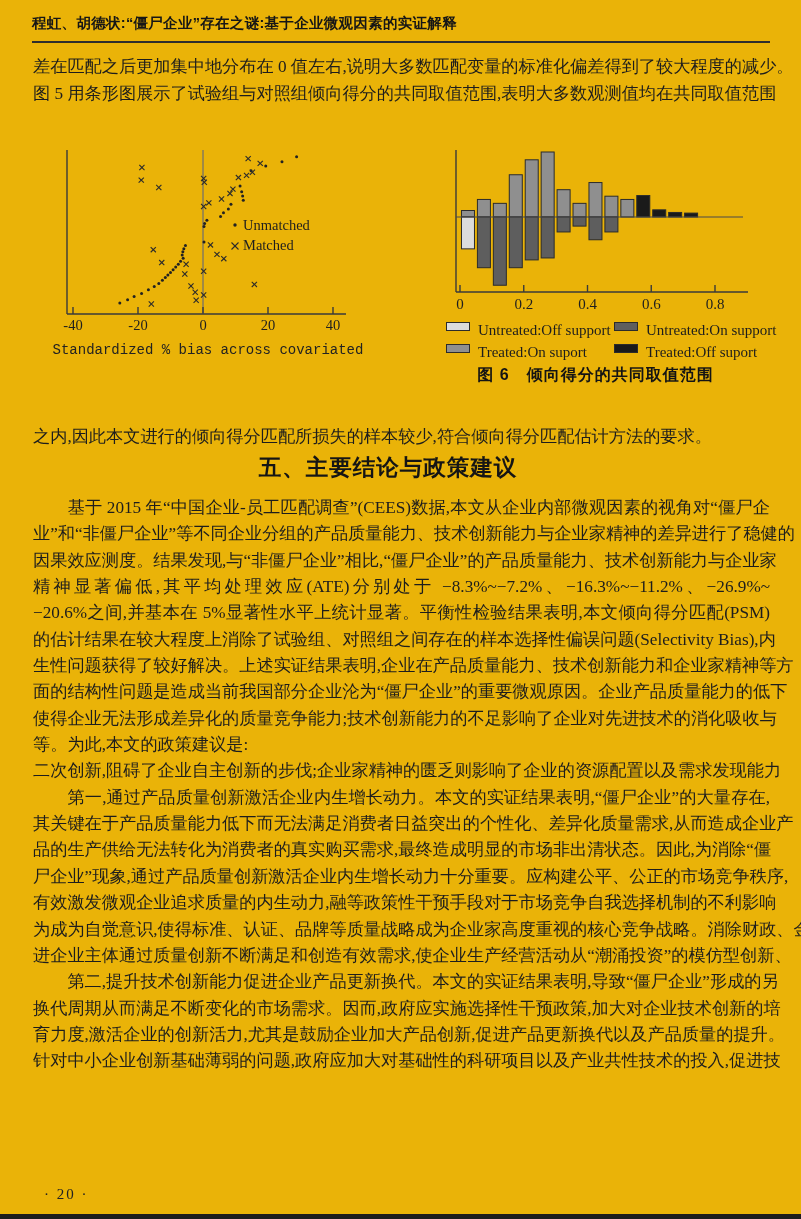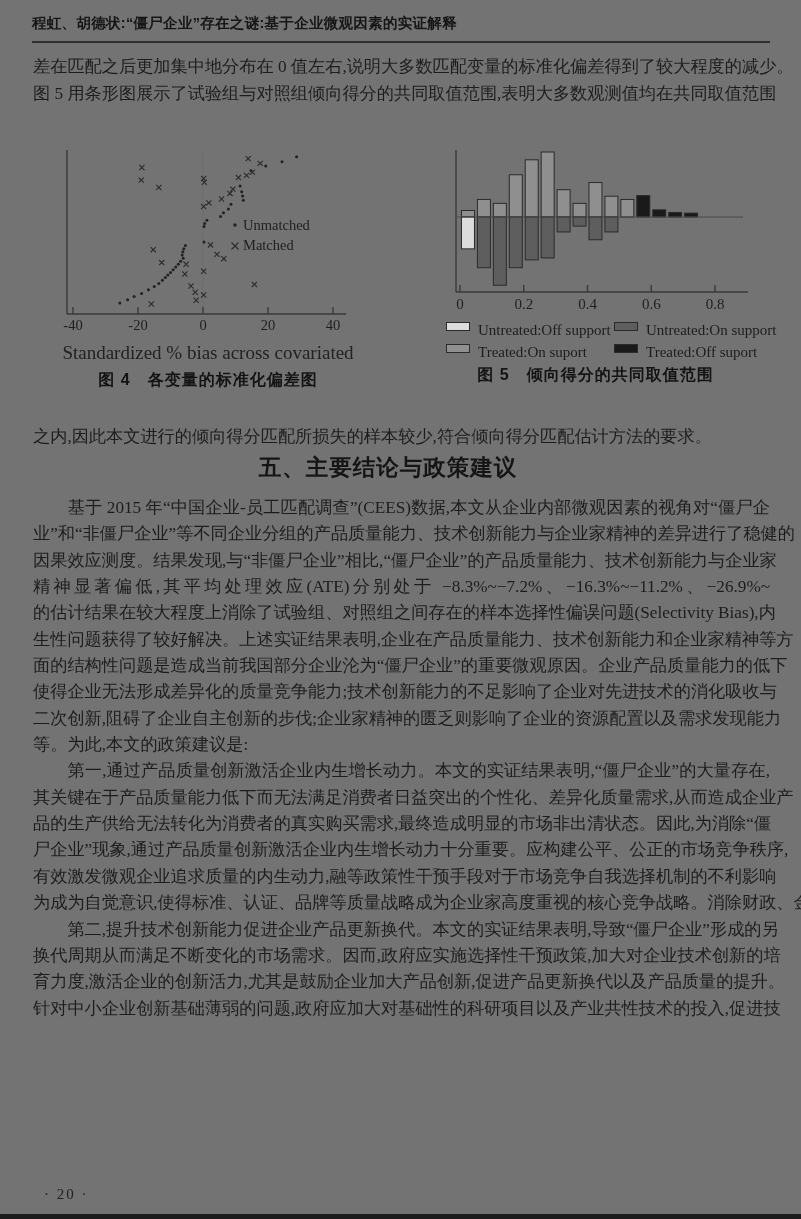--- a/index.html
+++ b/index.html
@@ -1,17 +1,17 @@
 <!DOCTYPE html>
 <html><head>
 <meta charset="utf-8">
 <style>
   html,body{margin:0;padding:0;background:#e8e8e8;}
   .page{
-    position:relative;width:801px;height:1219px;background:#737373;
+    position:relative;width:801px;height:1219px;background:#eab308;
     margin:0 auto;overflow:hidden;
     font-family:"Liberation Serif","DejaVu Serif",serif;color:#1c1c1c;
   }
   .running-head{
     position:absolute;left:32px;top:14px;width:740px;
     font-family:"Liberation Sans","DejaVu Sans",sans-serif;
     font-weight:700;font-size:14.5px;color:#161616;letter-spacing:.3px;
   }
   .head-rule{position:absolute;left:32px;top:41px;width:738px;height:2px;background:#2e2e2e;}
   .textblock{position:absolute;left:33px;width:737px;font-size:17.2px;color:#1d1d1d;}
@@ -22,22 +22,22 @@
   .tline-last{text-align-last:left;}
   .section-heading{
     position:absolute;left:0;top:452px;width:776px;text-align:center;
     font-family:"Liberation Sans","DejaVu Sans",sans-serif;
     font-weight:700;font-size:22.5px;color:#151515;letter-spacing:1px;
   }
   .figure{position:absolute;top:146px;}
   .fig4{left:28px;width:360px;}
   .fig5{left:398px;width:395px;}
   .fig-xlabel{
-    width:100%;text-align:center;font-size:19px;color:#222;
-    font-family:Liberation Serif, serif;margin-top:2px;
+    width:100%;text-align:center;font-size:14px;color:#222;
+    font-family:Liberation Mono, monospace;margin-top:2px;
   }
   .fig-caption{
     width:100%;text-align:center;margin-top:6px;
     font-family:"Liberation Sans","DejaVu Sans",sans-serif;
     font-weight:700;font-size:16px;color:#141414;letter-spacing:1px;
   }
   .fig5 .fig-caption{margin-top:4px;}
   .fig5-legend{
     margin:4px 0 0 48px;display:grid;grid-template-columns:168px 180px;
     grid-row-gap:5px;font-size:15px;color:#1d1d1d;
@@ -178,21 +178,20 @@
           <circle cx="207" cy="79" r="1.7" fill="#222"></circle>
           <text x="215" y="84" font-size="14.5" fill="#1f1f1f">Unmatched</text>
           <g>
             <line x1="203.5" y1="96.5" x2="210.5" y2="103.5" stroke="#2b2b2b" stroke-width="1.1"></line>
             <line x1="203.5" y1="103.5" x2="210.5" y2="96.5" stroke="#2b2b2b" stroke-width="1.1"></line>
           </g>
           <text x="215" y="104" font-size="14.5" fill="#1f1f1f">Matched</text>
         </g>
       </svg>
     <div class="fig-xlabel">Standardized % bias across covariated</div>
-    <div class="fig-caption">图 4　各变量的标准化偏差图</div>
   </div>
 
   <div class="figure fig5">
     <svg id="fig5svg" width="395" height="168" viewBox="0 0 395 168">
         <g>
           <rect x="63.46875" width="13" y="64.5" height="6.5" fill="#8f8f8f" stroke="#2b2b2b" stroke-width="1"></rect>
           <rect x="79.40625" width="13" y="53.45" height="17.55" fill="#8f8f8f" stroke="#2b2b2b" stroke-width="1"></rect>
           <rect x="95.34375" width="13" y="57.35" height="13.65" fill="#8f8f8f" stroke="#2b2b2b" stroke-width="1"></rect>
           <rect x="111.28125" width="13" y="28.75" height="42.25" fill="#8f8f8f" stroke="#2b2b2b" stroke-width="1"></rect>
           <rect x="127.21875" width="13" y="13.799999999999997" height="57.2" fill="#8f8f8f" stroke="#2b2b2b" stroke-width="1"></rect>
@@ -244,49 +243,51 @@
         </div>
         <div class="legend-item">
           <span class="legend-swatch" style="background: rgb(143, 143, 143);"></span>
           <span>Treated:On suport</span>
         </div>
         <div class="legend-item">
           <span class="legend-swatch" style="background: rgb(26, 26, 26);"></span>
           <span>Treated:Off suport</span>
         </div>
       </div>
-    <div class="fig-caption">图 5　倾向得分的共同取值范围</div>
+    <div class="fig-caption">图 6　倾向得分的共同取值范围</div>
   </div>
 
   <div class="textblock afterfig">
       <div class="tline tline-last">之内,因此本文进行的倾向得分匹配所损失的样本较少,符合倾向得分匹配估计方法的要求。</div>
     </div>
 
   <div class="section-heading">五、主要结论与政策建议</div>
 
   <div class="textblock bodytext">
     <div>
         <div class="tline">　　基于 2015 年“中国企业-员工匹配调查”(CEES)数据,本文从企业内部微观因素的视角对“僵尸企</div>
         <div class="tline">业”和“非僵尸企业”等不同企业分组的产品质量能力、技术创新能力与企业家精神的差异进行了稳健的</div>
         <div class="tline">因果效应测度。结果发现,与“非僵尸企业”相比,“僵尸企业”的产品质量能力、技术创新能力与企业家</div>
         <div class="tline">精神显著偏低,其平均处理效应(ATE)分别处于 −8.3%~−7.2%、−16.3%~−11.2%、−26.9%~</div>
+        <div class="tline">−20.6%之间,并基本在 5%显著性水平上统计显著。平衡性检验结果表明,本文倾向得分匹配(PSM)</div>
         <div class="tline">的估计结果在较大程度上消除了试验组、对照组之间存在的样本选择性偏误问题(Selectivity Bias),内</div>
         <div class="tline">生性问题获得了较好解决。上述实证结果表明,企业在产品质量能力、技术创新能力和企业家精神等方</div>
         <div class="tline">面的结构性问题是造成当前我国部分企业沦为“僵尸企业”的重要微观原因。企业产品质量能力的低下</div>
         <div class="tline">使得企业无法形成差异化的质量竞争能力;技术创新能力的不足影响了企业对先进技术的消化吸收与</div>
+        <div class="tline tline-last">等。为此,本文的政策建议是:</div>
         <div class="tline">二次创新,阻碍了企业自主创新的步伐;企业家精神的匮乏则影响了企业的资源配置以及需求发现能力</div>
-        <div class="tline tline-last">等。为此,本文的政策建议是:</div>
       </div>
     <div>
         <div class="tline">　　第一,通过产品质量创新激活企业内生增长动力。本文的实证结果表明,“僵尸企业”的大量存在,</div>
         <div class="tline">其关键在于产品质量能力低下而无法满足消费者日益突出的个性化、差异化质量需求,从而造成企业产</div>
         <div class="tline">品的生产供给无法转化为消费者的真实购买需求,最终造成明显的市场非出清状态。因此,为消除“僵</div>
         <div class="tline">尸企业”现象,通过产品质量创新激活企业内生增长动力十分重要。应构建公平、公正的市场竞争秩序,</div>
         <div class="tline">有效激发微观企业追求质量的内生动力,融等政策性干预手段对于市场竞争自我选择机制的不利影响</div>
         <div class="tline">为成为自觉意识,使得标准、认证、品牌等质量战略成为企业家高度重视的核心竞争战略。消除财政、金</div>
+        <div class="tline">进企业主体通过质量创新不断满足和创造有效需求,使企业生产经营活动从“潮涌投资”的模仿型创新、</div>
       </div>
     <div>
         <div class="tline">　　第二,提升技术创新能力促进企业产品更新换代。本文的实证结果表明,导致“僵尸企业”形成的另</div>
         <div class="tline">换代周期从而满足不断变化的市场需求。因而,政府应实施选择性干预政策,加大对企业技术创新的培</div>
         <div class="tline">育力度,激活企业的创新活力,尤其是鼓励企业加大产品创新,促进产品更新换代以及产品质量的提升。</div>
         <div class="tline">针对中小企业创新基础薄弱的问题,政府应加大对基础性的科研项目以及产业共性技术的投入,促进技</div>
       </div>
   </div>
 
   <div class="footer">· 20 ·</div>

